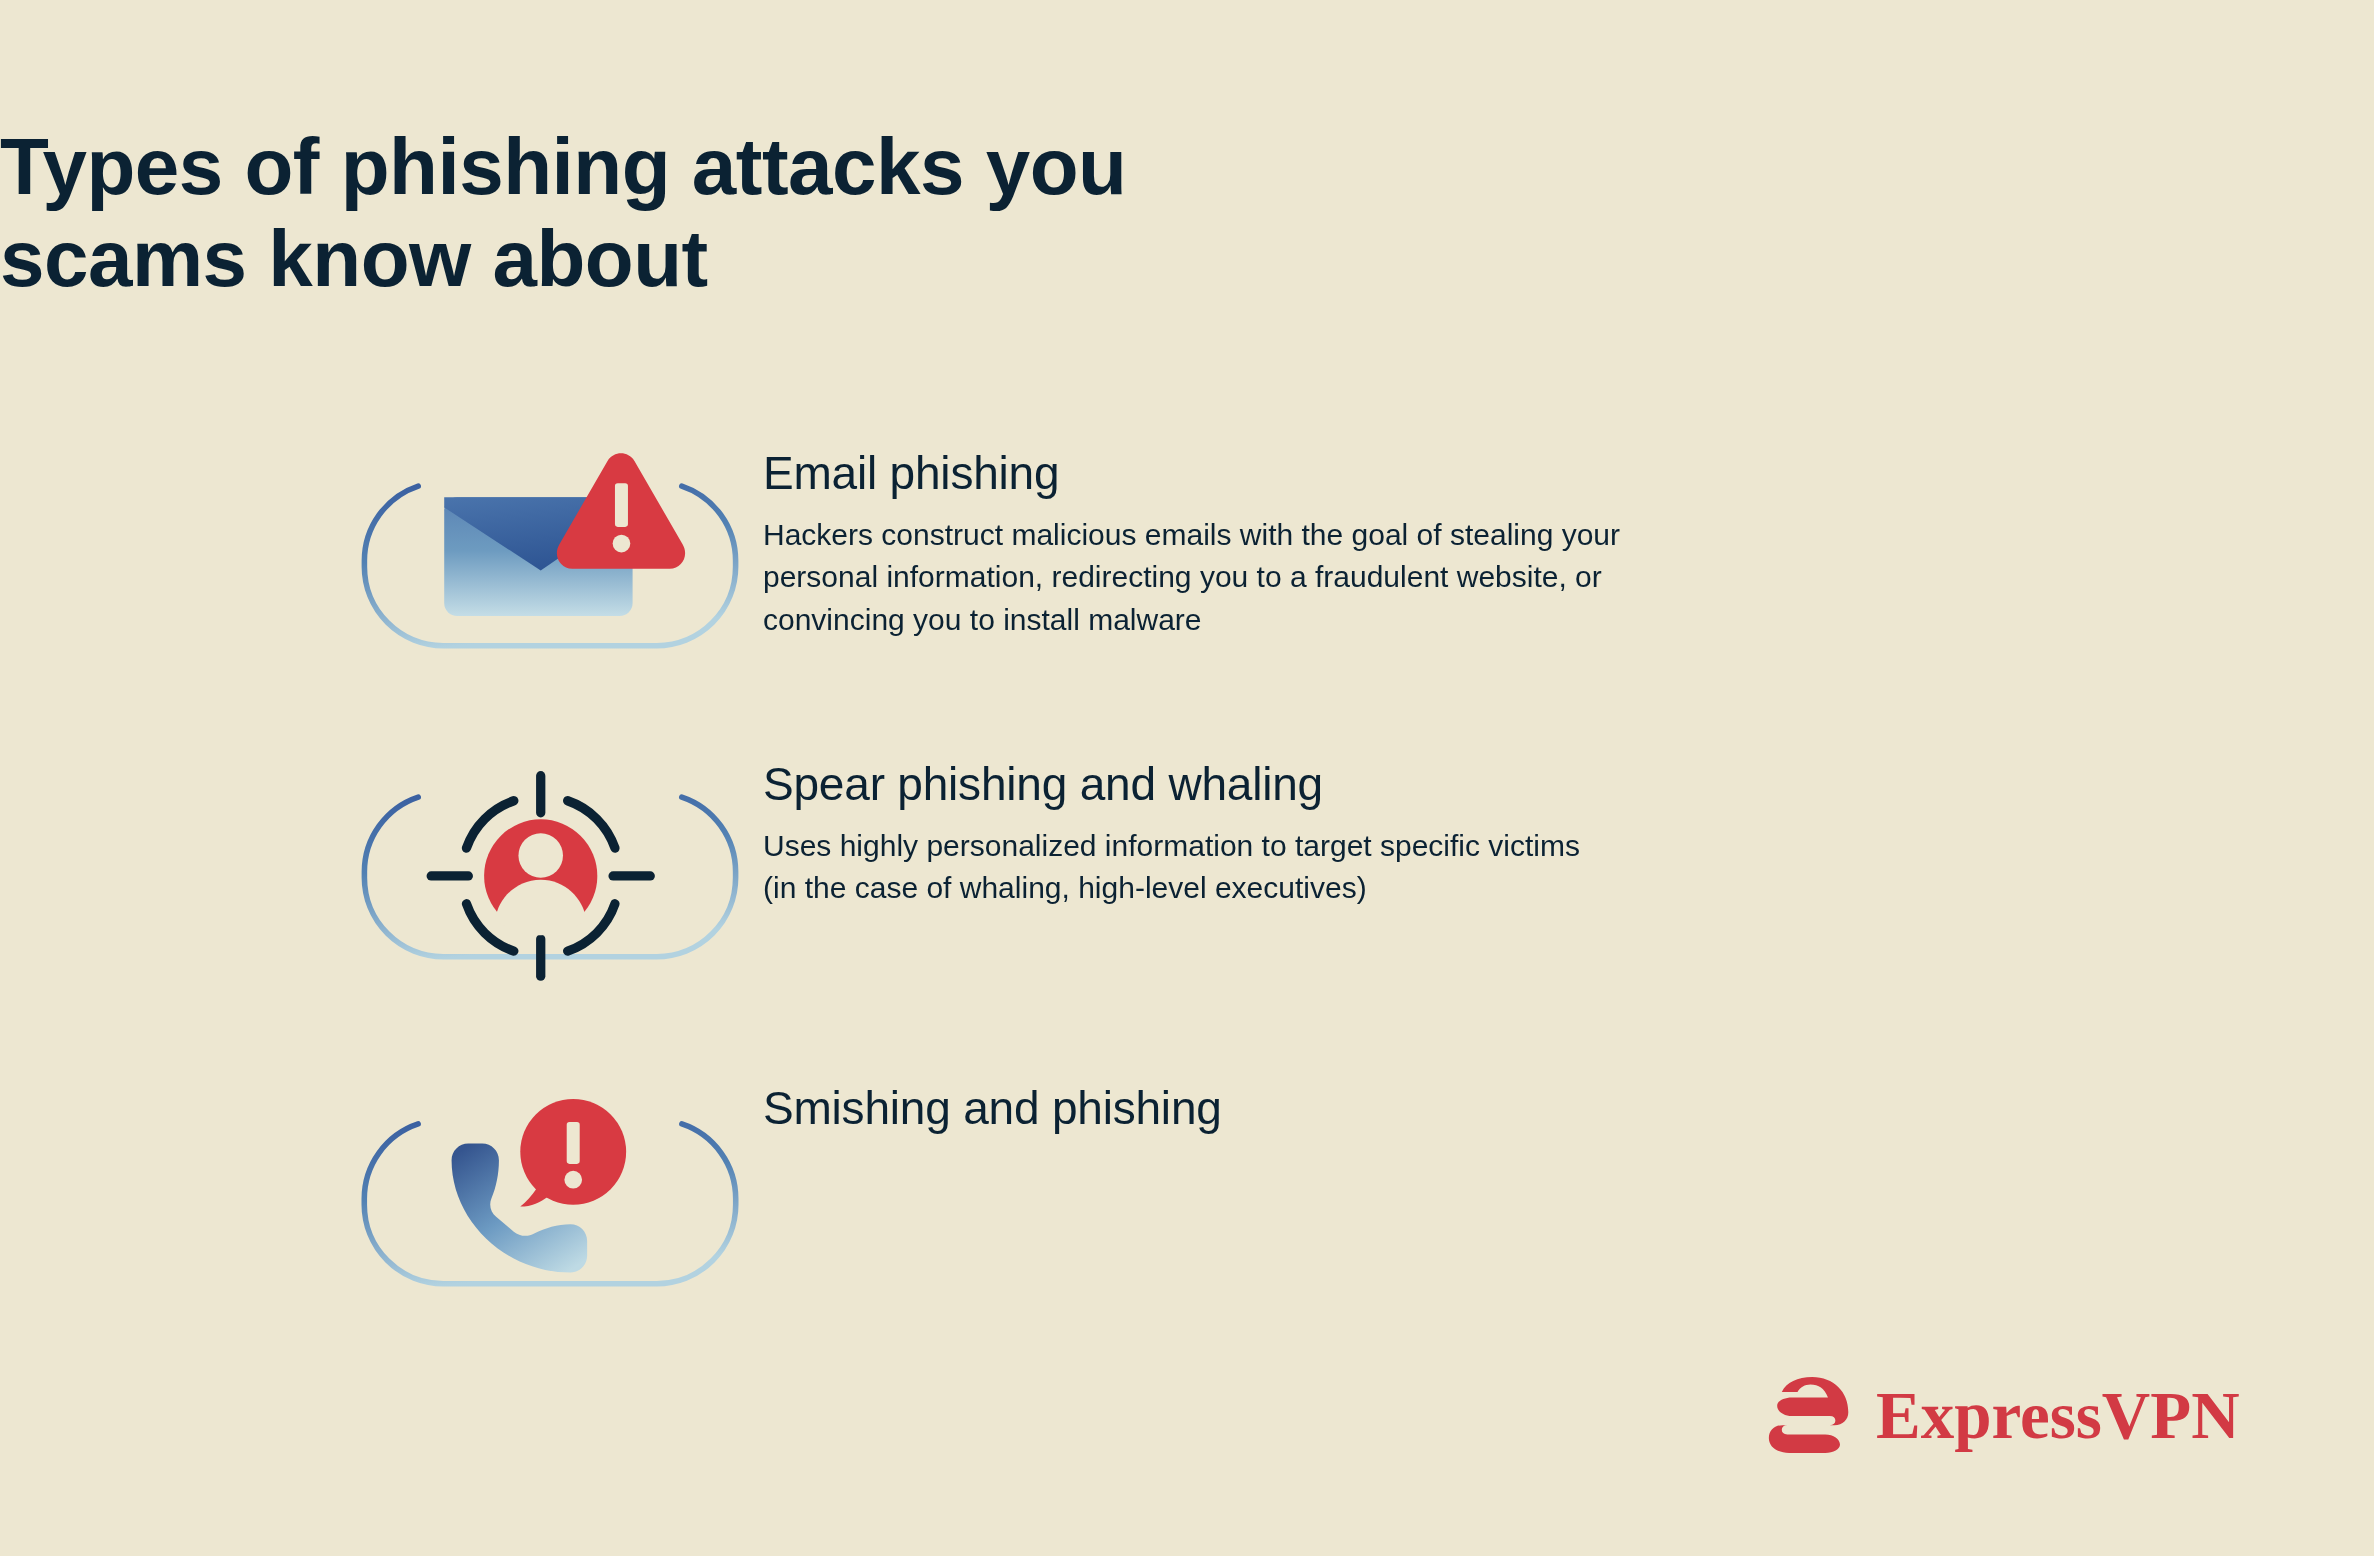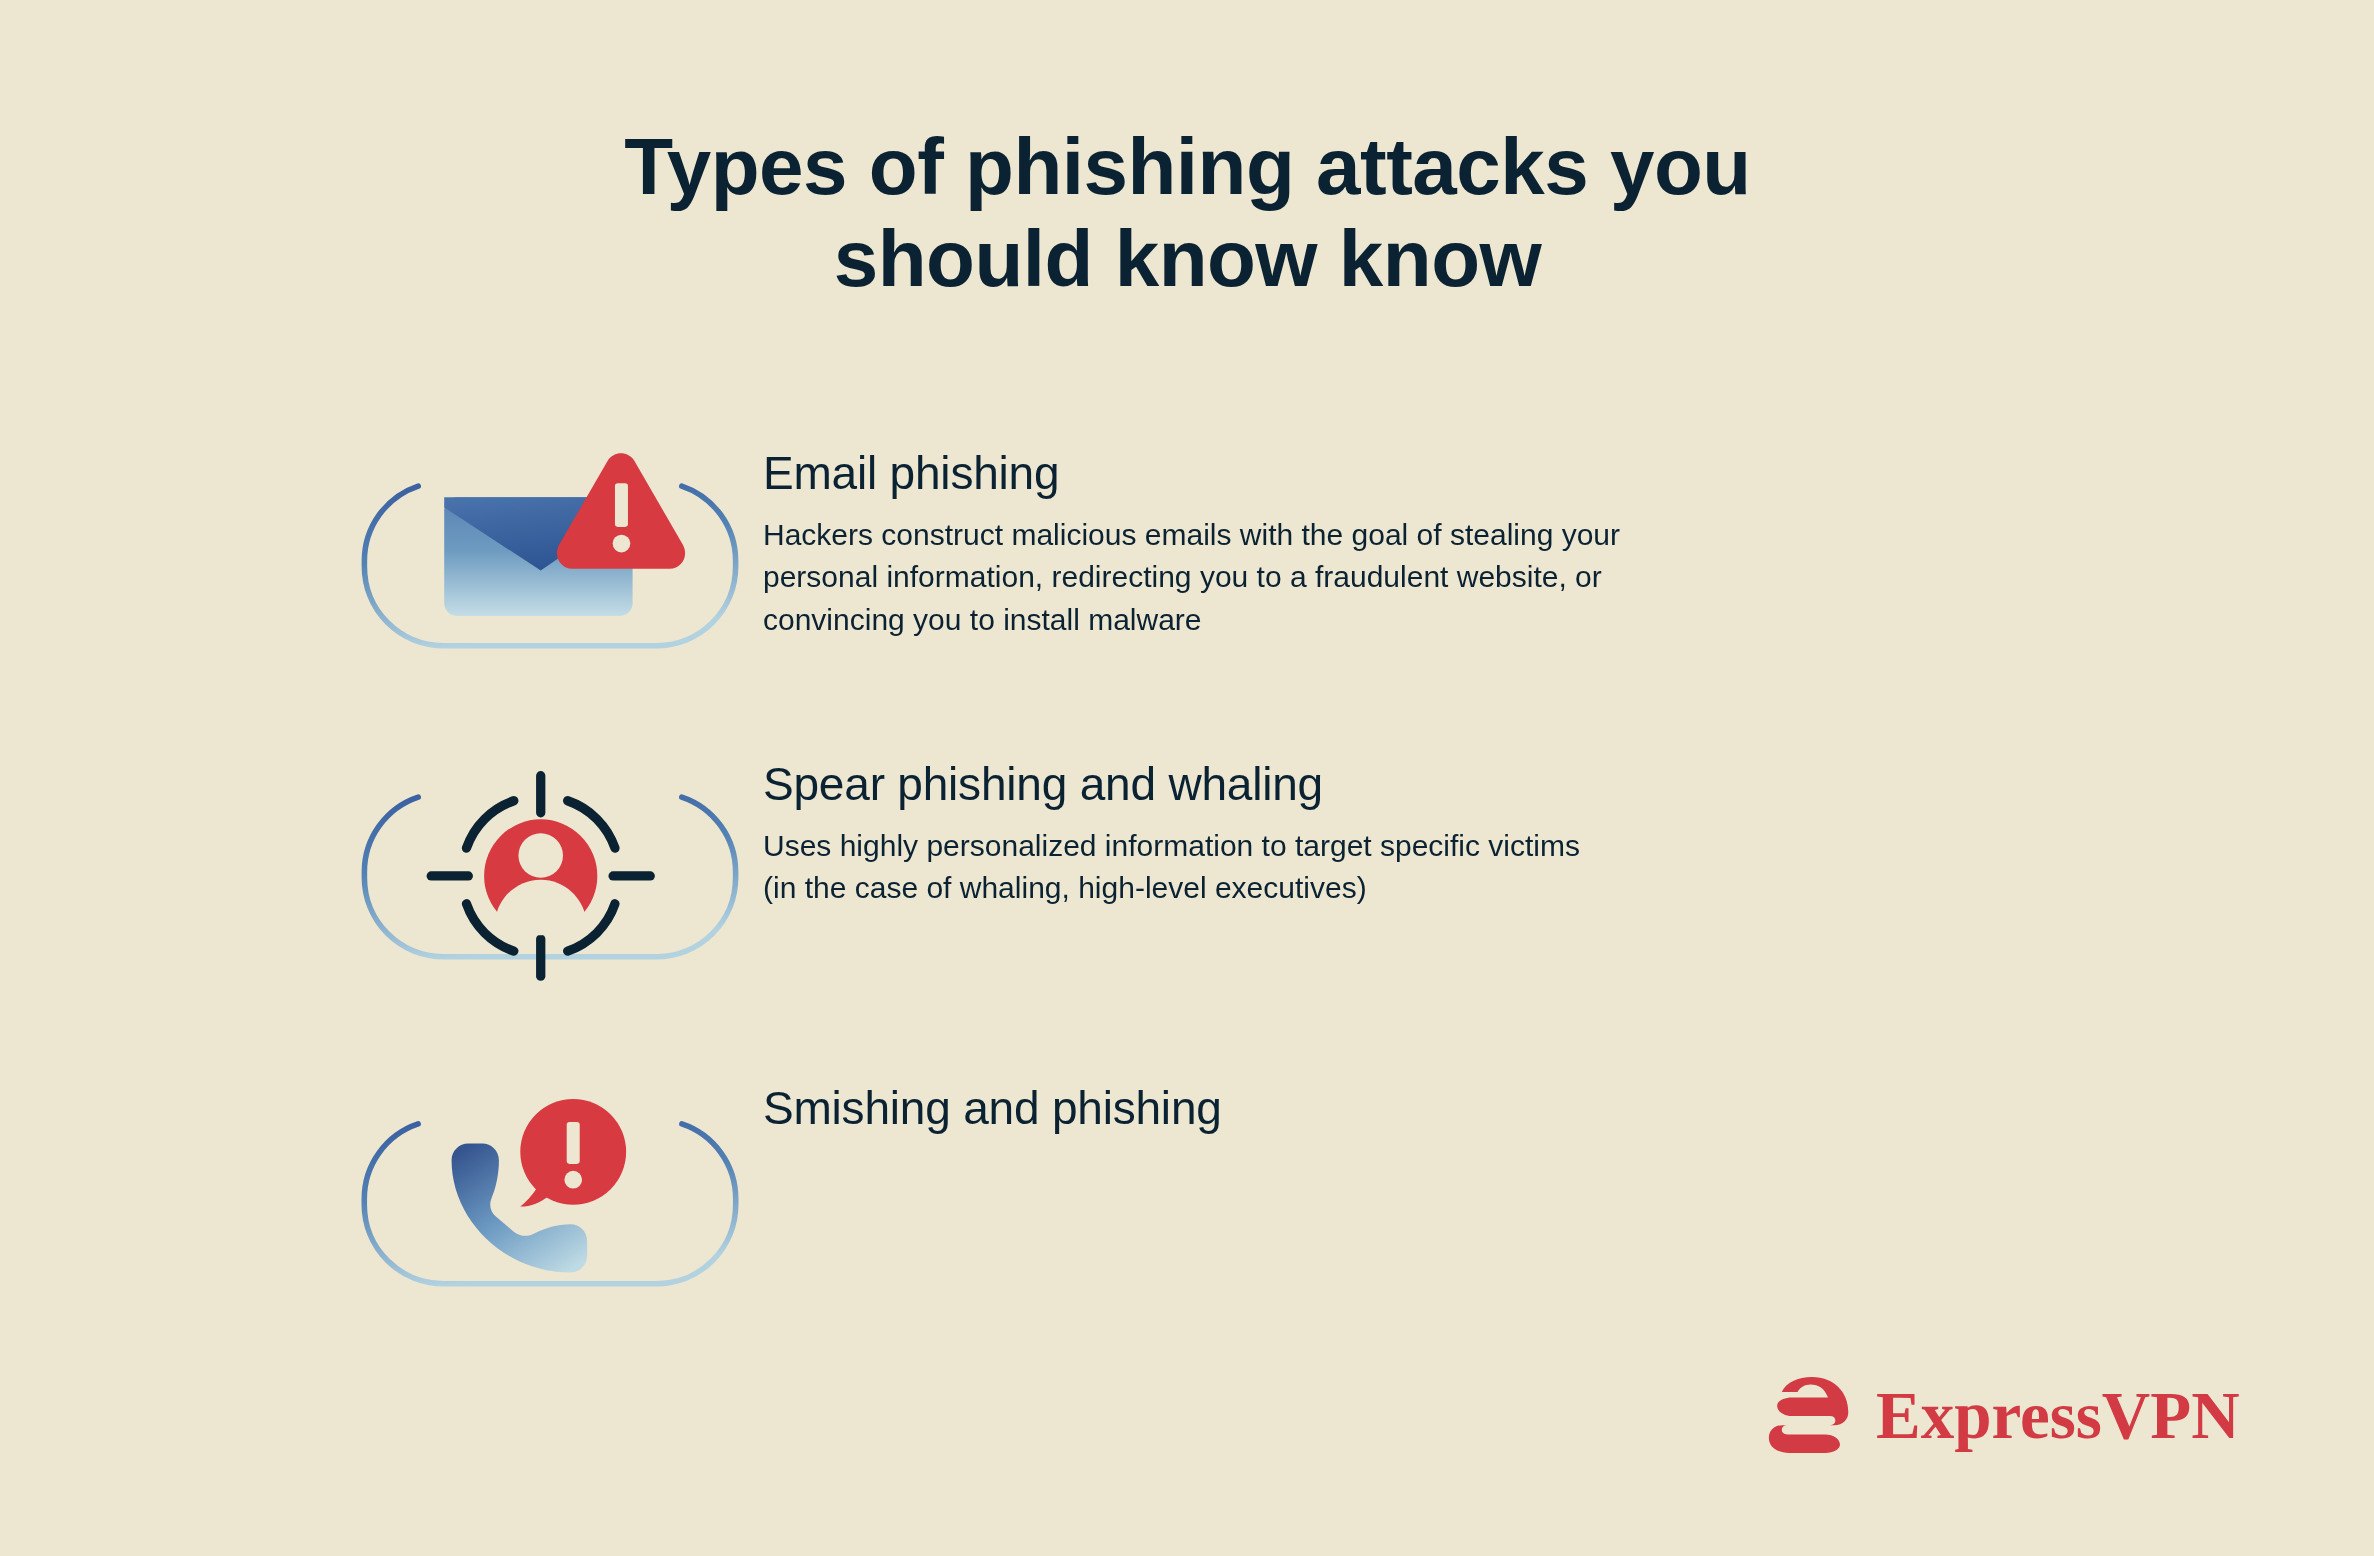--- a/index.html
+++ b/index.html
@@ -19,21 +19,21 @@
     background: #EDE7D1;
     overflow: hidden;
   }
 
   
   .title-block {
     position: absolute;
     left: 0;
     top: 121px;
     width: 2375px;
-    text-align: center;
+    text-align: left;
   }
   .title-line {
     display: block;
     color: #0B2233;
     font-size: 80px;
     font-weight: bold;
     line-height: 1.15;
     letter-spacing: -0.5px;
   }
 
@@ -100,21 +100,21 @@
     letter-spacing: 0px;
   }
 </style>
 </head>
 <body>
 
 <div id="infographic">
 
   <div class="title-block">
     <span class="title-line">Types of phishing attacks you</span>
-    <span class="title-line">should know know</span>
+    <span class="title-line">scams know about</span>
   </div>
 
   <div class="row" id="row-0">
     <div class="icon-cell">
       <svg width="390" height="232" viewBox="0 0 420 250">
         <defs>
           <linearGradient id="stadiumGrad1" x1="0" y1="0" x2="0.25" y2="1">
             <stop offset="0%" stop-color="#3A5FA0"></stop>
             <stop offset="45%" stop-color="#5281B3"></stop>
             <stop offset="100%" stop-color="#B2D2E0"></stop>

